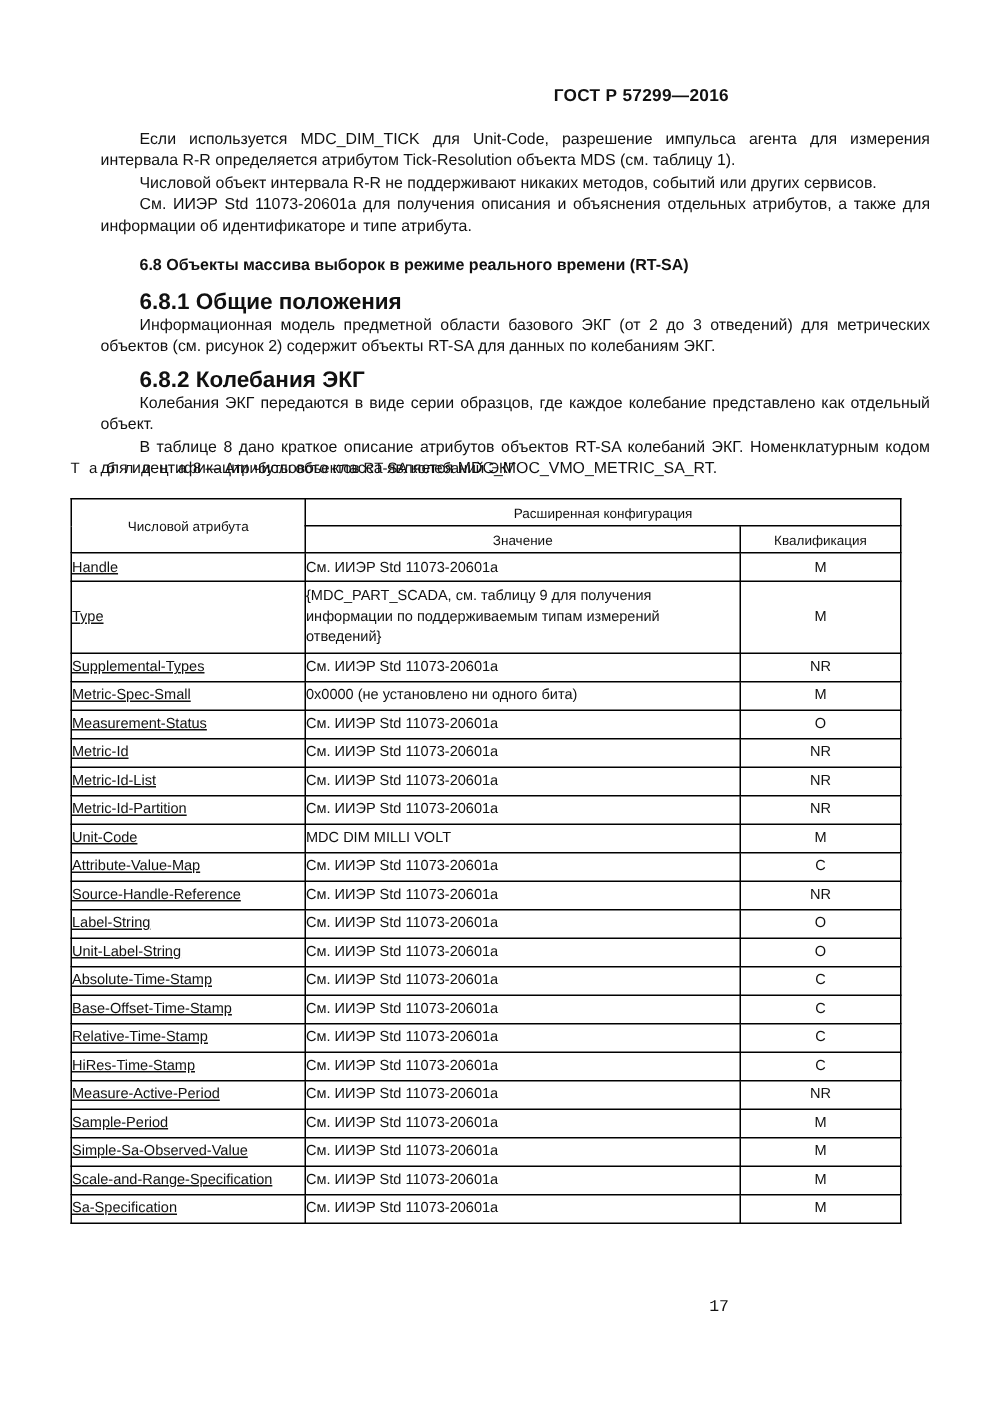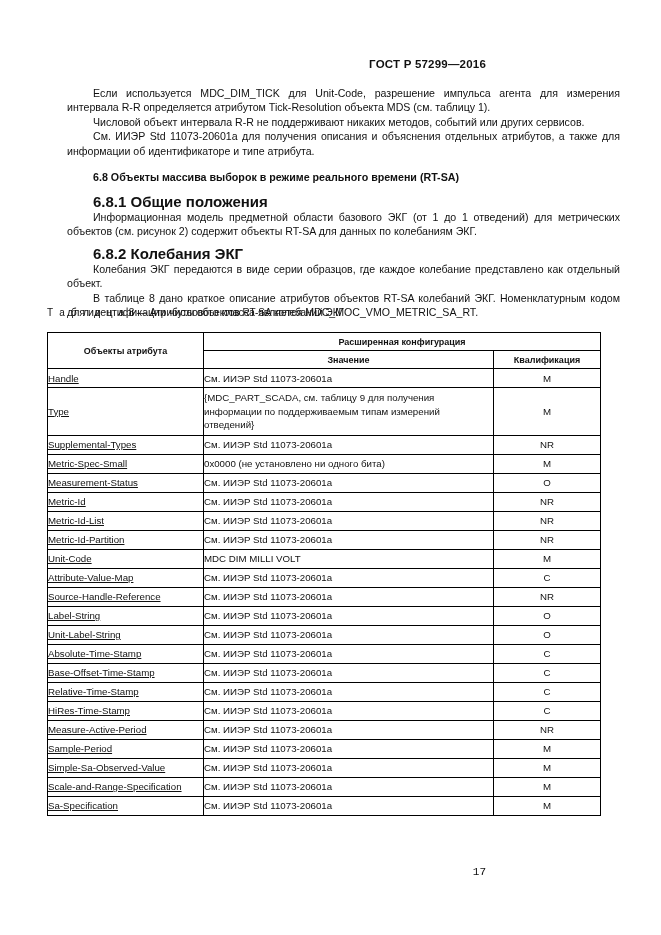--- a/index.html
+++ b/index.html
@@ -103,21 +103,21 @@
   table.attr-table col.c2 { width: 290px; }
   table.attr-table col.c3 { width: 107px; }
 
   table.attr-table th,
   table.attr-table td {
     border: 1px solid #000000;
     padding: 0;
     vertical-align: middle;
   }
   table.attr-table thead th {
-    font-weight: bold;
+    font-weight: normal;
     font-size: 9px;
     text-align: center;
     line-height: 12px;
   }
   th.h-name {
     padding: 4px 6px;
   }
   th.h-group {
     height: 17px;
     padding: 1px 4px;
@@ -195,21 +195,21 @@
     <p class="para">Если используется MDC_DIM_TICK для Unit-Code, разрешение импульса агента для измерения интервала R-R определяется атрибутом Tick-Resolution объекта MDS (см. таблицу 1).</p>
 
     <p class="para tight">Числовой объект интервала R-R не поддерживают никаких методов, событий или других сервисов.</p>
 
     <p class="para tight">См. ИИЭР Std 11073-20601а для получения описания и объяснения отдельных атрибутов, а также для информации об идентификаторе и типе атрибута.</p>
 
     <h2 class="clause">6.8 Объекты массива выборок в режиме реального времени (RT-SA)</h2>
 
     <h3 class="clause">6.8.1 Общие положения</h3>
 
-    <p class="para tight">Информационная модель предметной области базового ЭКГ (от 1 до 1 отведений) для метрических объектов (см. рисунок 2) содержит объекты RT-SA для данных по колебаниям ЭКГ.</p>
+    <p class="para tight">Информационная модель предметной области базового ЭКГ (от 2 до 3 отведений) для метрических объектов (см. рисунок 2) содержит объекты RT-SA для данных по колебаниям ЭКГ.</p>
 
     <h3 class="clause sub2">6.8.2 Колебания ЭКГ</h3>
 
     <p class="para tight">Колебания ЭКГ передаются в виде серии образцов, где каждое колебание представлено как отдельный объект.</p>
 
     <p class="para tight">В таблице 8 дано краткое описание атрибутов объектов RT-SA колебаний ЭКГ. Номенклатурным кодом для идентификации числового класса является MDC_MOC_VMO_METRIC_SA_RT.</p>
 
   </div>
 
   <div class="table-caption">
@@ -221,21 +221,21 @@
 
   <div class="attr-table-wrap">
     <table class="attr-table">
       <colgroup>
         <col class="c1">
           <col class="c2">
           <col class="c3">
       </colgroup>
       <thead>
         <tr>
-          <th class="h-name" rowspan="2">Объекты атрибута</th>
+          <th class="h-name" rowspan="2">Числовой атрибута</th>
           <th class="h-group" colspan="2">Расширенная конфигурация</th>
         </tr>
         <tr>
           <th class="h-val">Значение</th>
           <th class="h-qual">Квалификация</th>
         </tr>
       </thead>
       <tbody id="attr-table-body">
           <tr>
             <td class="col-name">Handle</td>

